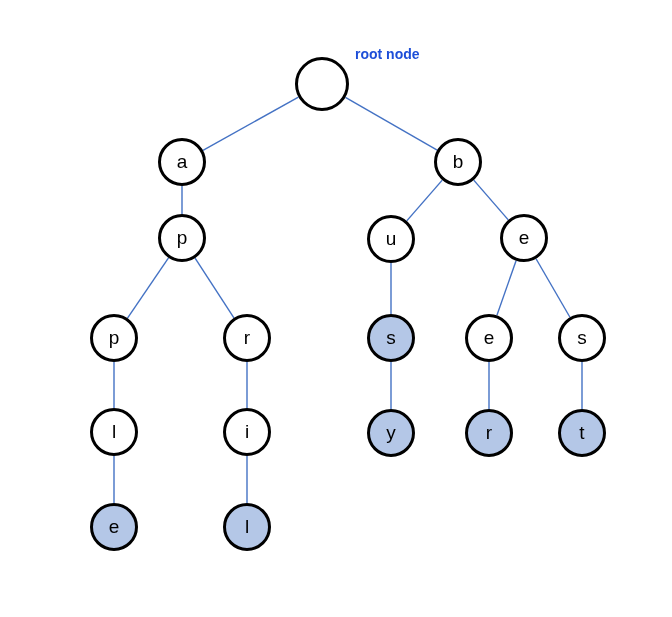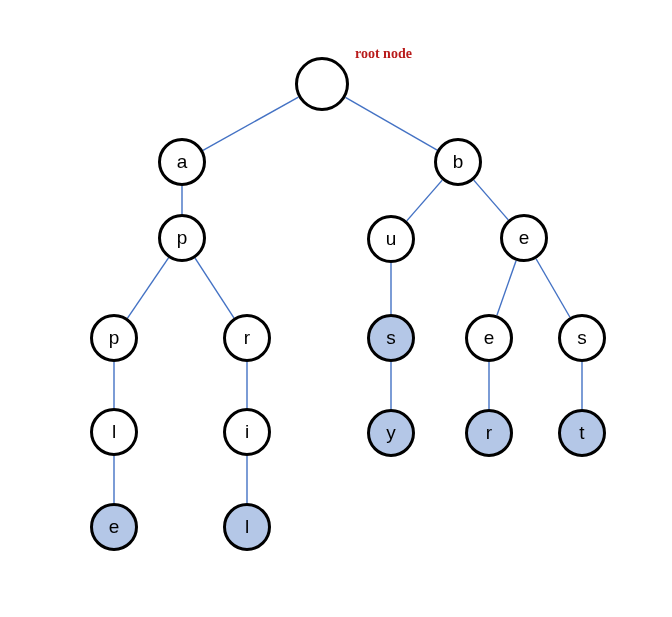--- a/index.html
+++ b/index.html
@@ -49,24 +49,24 @@
     font-family: "Liberation Sans", sans-serif;
     font-size: 19px;
     line-height: 1;
     color: #000000;
     user-select: none;
     position: relative;
     top: -1px;
   }
   .annotation {
     position: absolute;
-    font-family: Liberation Serif, serif;
+    font-family: Liberation Sans, sans-serif;
     font-size: 14px;
     font-weight: bold;
-    color: #b91c1c;
+    color: #1d4ed8;
     white-space: nowrap;
   }
 </style>
 </head>
 <body>
 
 <div id="canvas">
   <svg id="edge-layer" viewBox="0 0 672 617" width="672" height="617" xmlns="http://www.w3.org/2000/svg">
       <line x1="298.41" y1="97.14" x2="202.97" y2="150.32" stroke="#4472c4" stroke-width="1.4"></line>
       <line x1="345.42" y1="97.43" x2="437.18" y2="150.06" stroke="#4472c4" stroke-width="1.4"></line>

